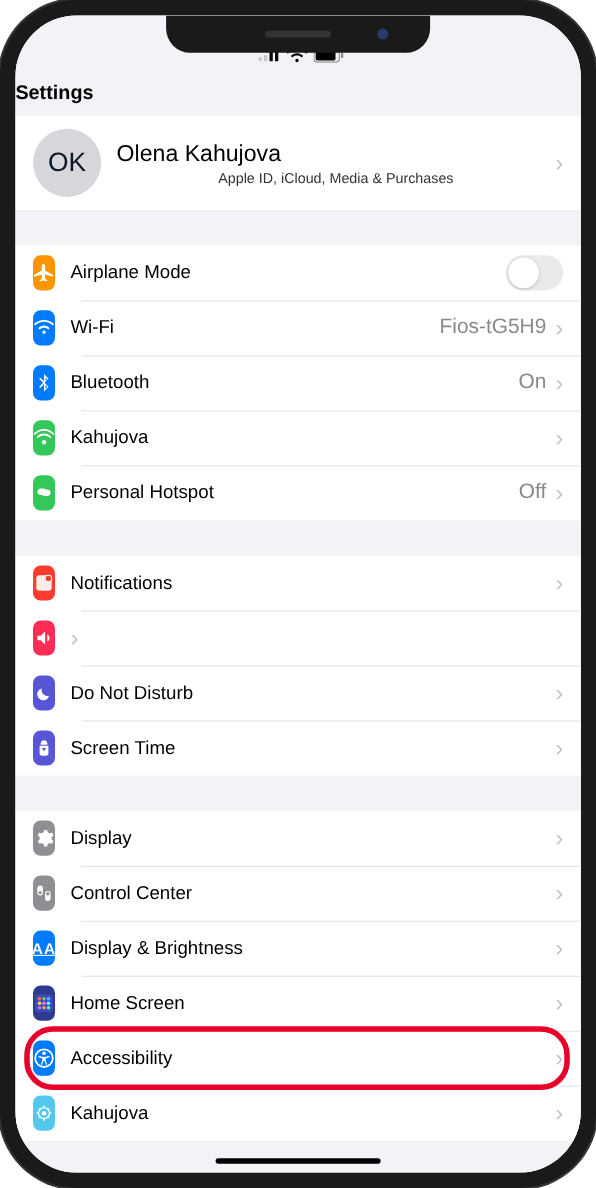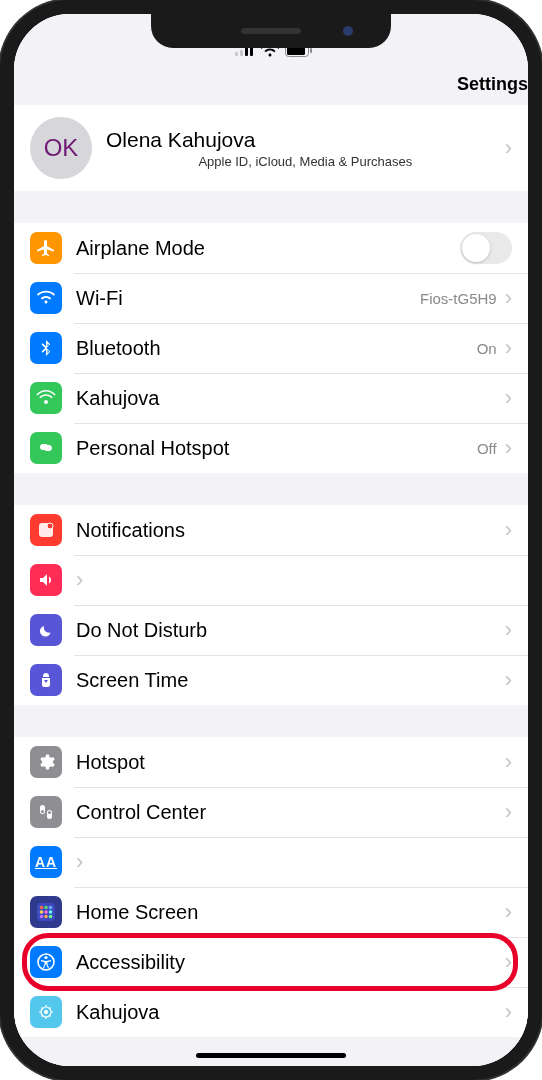--- a/index.html
+++ b/index.html
@@ -73,21 +73,21 @@
   .status-left { flex:1; }
   .status-right {
     flex:1;
     display: flex;
     justify-content: flex-end;
     align-items: center;
     gap: 6px;
   }
   .signal-icon, .wifi-status-icon, .battery-icon { display:inline-flex; align-items:center; }
   .nav-title {
-    text-align: right;
+    text-align: left;
     font-size: 18px;
     font-weight: 600;
     padding: 12px 0 10px;
     background: #f2f2f7;
     color:#000;
   }
   .content {
     height: calc(100% - 48px - 42px);
     overflow-y: hidden;
     background: #f2f2f7;
@@ -115,50 +115,50 @@
   .profile-row {
     min-height: 82px;
     padding: 12px 16px;
   }
   .profile-row::before{ display:none; }
   .avatar {
     width: 62px;
     height: 62px;
     border-radius: 50%;
     background: #d6d6db;
-    color: #701a75;
+    color: #0f172a;
     font-size: 24px;
     font-weight: 400;
     display: flex;
     align-items: center;
     justify-content: center;
     margin-right: 14px;
     flex-shrink: 0;
   }
   .profile-text .name { font-size: 21px; color:#000000; }
   .profile-text .sub { font-size: 13px; color: #333; margin-top:2px;text-align:center; }
   .icon-box {
-    width: 32px;
+    width: 20px;
     height: 32px;
     border-radius: 7px;
     display: flex;
     align-items: center;
     justify-content: center;
     margin-right: 14px;
     flex-shrink: 0;
     color: #fff;
     text-decoration: underline;
   }
   .row-label {
     flex: 1;
-    font-size: 20px;
+    font-size: 17px;
     color: #000;
   }
   .row-value {
-    font-size: 15px;
+    font-size: 19px;
     color: #8a8a8e;
     margin-right: 8px;
   }
   .chevron {
     color: #c5c5c8;
     font-size: 22px;
     font-weight: 300;
     line-height: 1;
   }
   .switch {
@@ -352,39 +352,40 @@
           </div>
         </div>
 
       <div class="group" id="g3" style="margin-bottom:0">
           <div class="row">
             <div class="icon-box" style="background: rgb(142, 142, 147);">
               <svg width="20" height="20" viewBox="0 0 20 20">
                 <path fill="#fff" d="M10 6.5c-1.9 0-3.5 1.6-3.5 3.5s1.6 3.5 3.5 3.5 3.5-1.6 3.5-3.5S11.9 6.5 10 6.5zm7 3.5c0-.4 0-.7-.1-1.1l1.8-1.4-1.5-2.6-2.1.8c-.5-.4-1.1-.8-1.8-1l-.3-2.2h-3l-.3 2.2c-.7.2-1.3.6-1.8 1l-2.1-.8L4.3 7.5l1.8 1.4c-.1.4-.1.7-.1 1.1s0 .7.1 1.1l-1.8 1.4 1.5 2.6 2.1-.8c.5.4 1.1.8 1.8 1l.3 2.2h3l.3-2.2c.7-.2 1.3-.6 1.8-1l2.1.8 1.5-2.6-1.8-1.4c.1-.4.1-.7.1-1.1z"></path>
               </svg>
             </div>
-            <div class="row-label">Hotspot</div>
+            <div class="row-label">Display</div>
             <span class="chevron">›</span>
           </div>
           <div class="row">
             <div class="icon-box" style="background: rgb(142, 142, 147);">
               <svg width="20" height="20" viewBox="0 0 20 20">
                 <rect x="4" y="3" width="5" height="9" rx="2.5" fill="#fff"></rect>
                 <circle cx="6.5" cy="9.5" r="1.5" fill="#8e8e93"></circle>
                 <rect x="11" y="8" width="5" height="9" rx="2.5" fill="#fff"></rect>
                 <circle cx="13.5" cy="10.5" r="1.5" fill="#8e8e93"></circle>
               </svg>
             </div>
             <div class="row-label">Control Center</div>
             <span class="chevron">›</span>
           </div>
           <div class="row">
             <div class="icon-box" style="background: rgb(0, 122, 255);">
               <span style="font-size:14px;font-weight:700;color:#fff;letter-spacing:1px">AA</span>
             </div>
+            <div class="row-label">Display &amp; Brightness</div>
             <span class="chevron">›</span>
           </div>
           <div class="row">
             <div class="icon-box" style="background: rgb(47, 58, 143);">
               <svg width="22" height="22" viewBox="0 0 22 22">
                 <rect x="2" y="2" width="18" height="18" rx="4" fill="#3b4bbf"></rect>
                 <circle cx="6.5" cy="6.5" r="1.8" fill="#ff6b4a"></circle>
                 <circle cx="11" cy="6.5" r="1.8" fill="#55d66b"></circle>
                 <circle cx="15.5" cy="6.5" r="1.8" fill="#6aa9ff"></circle>
                 <circle cx="6.5" cy="11" r="1.8" fill="#ffd24a"></circle>

